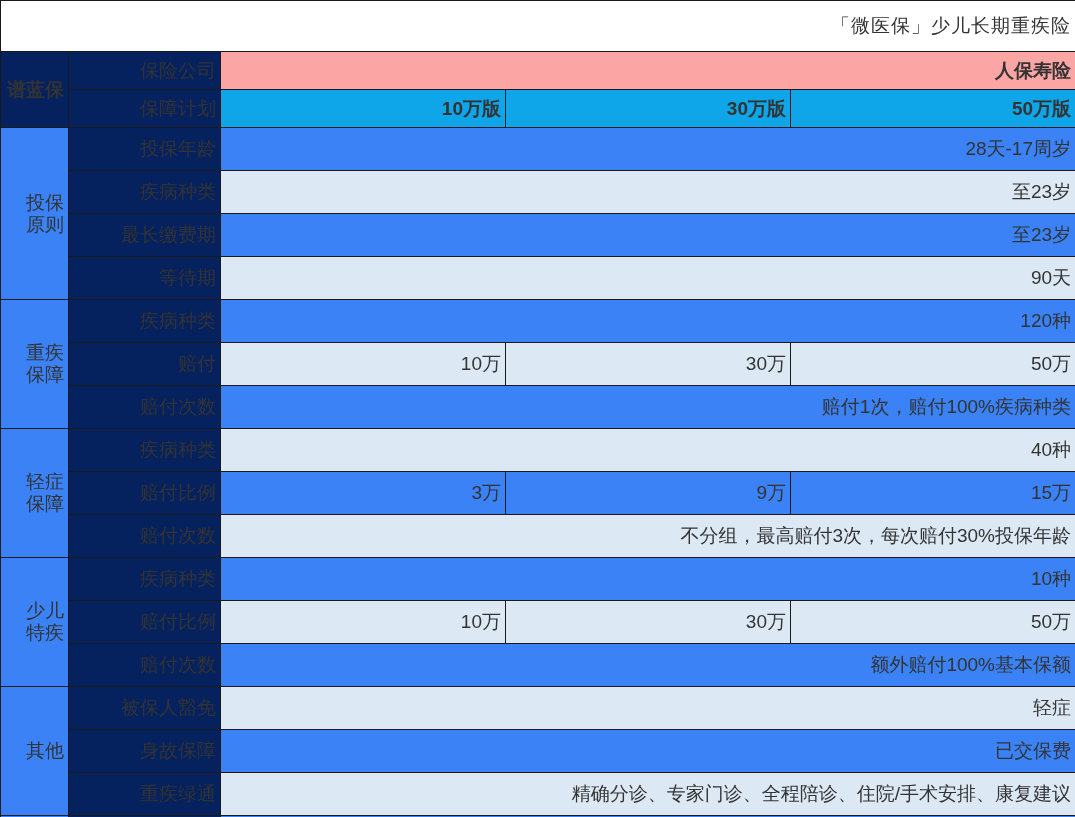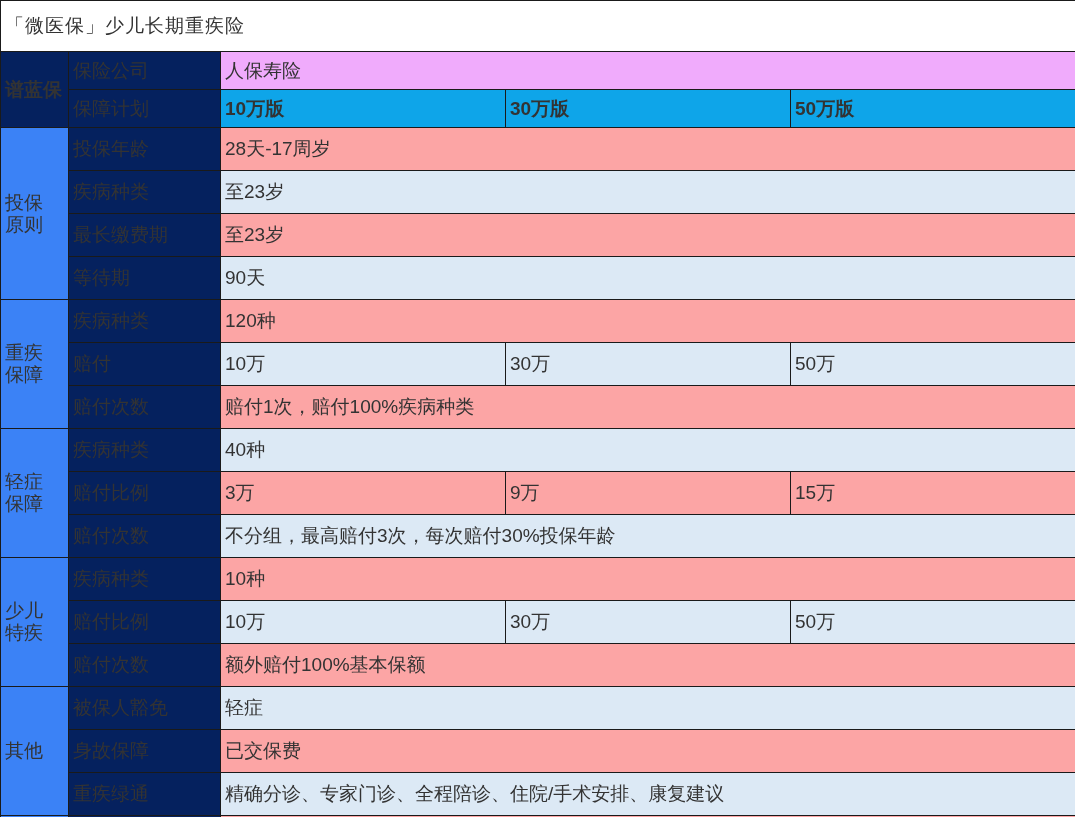--- a/index.html
+++ b/index.html
@@ -80,21 +80,21 @@
     z-index: 2;
     width: 1075px;
   }
   table.cmp {
     border-collapse: collapse;
     width: 1075px;
     table-layout: fixed;
   }
   table.cmp td {
     border: 1px solid #1a1a1a;
-    text-align: left;
+    text-align: right;
     vertical-align: middle;
     font-size: 19px;
     color: #333333;
     padding: 0 4px;
     background-clip: padding-box;
   }
 
   
   td.title-cell {
     height: 50px;
@@ -125,44 +125,45 @@
     border-color: #ffffff;
   }
   td.nv-plan {
     background: #0ea5e9;
     color: #f59a23;
     font-weight: bold;
     font-size: 21px;
     border-color: #ffffff;
   }
   td.nv-company {
-    background: #f0abfc;
+    background: #fca5a5;
     color: #ffffff;
     font-size: 22px;
     border-color: #ffffff;
+    font-weight: bold;
   }
 
   
   td.grp {
     background: #3b82f6;
     color: #ffffff;
     font-size: 21px;
     line-height: 1.15;
     border-color: #ffffff;
     font-weight: normal;
   }
   td.item {
     background: #05215e;
     color: #ffffff;
     font-size: 20px;
     border-color: #ffffff;
   }
 
   
-  td.d { background: #fca5a5; }
+  td.d { background: #3b82f6; }
   td.d.alt { background: #dce9f5; }
 
   .w1 { width: 68px; }
   .w2 { width: 152px; }
   .w3 { width: 285px; }
   .w4 { width: 285px; }
   .w5 { width: 285px; }
 
   .rowh { height: 43px; }
   .hdrh { height: 38px; }

